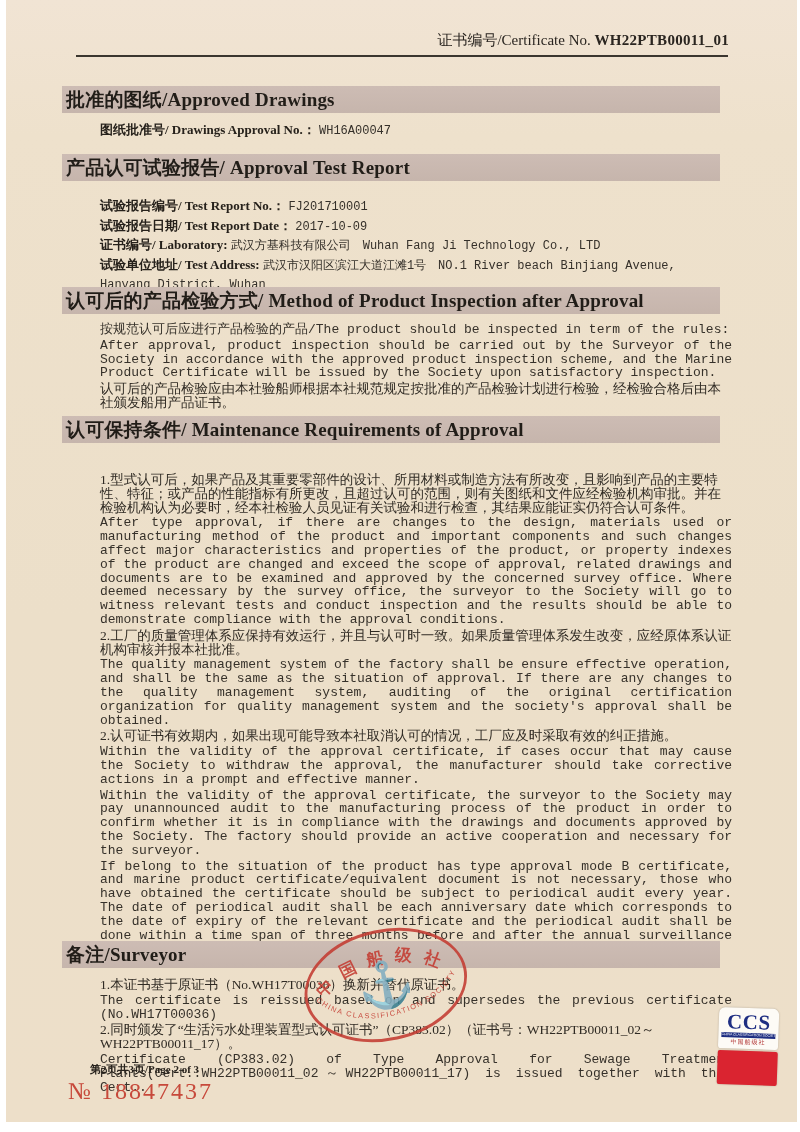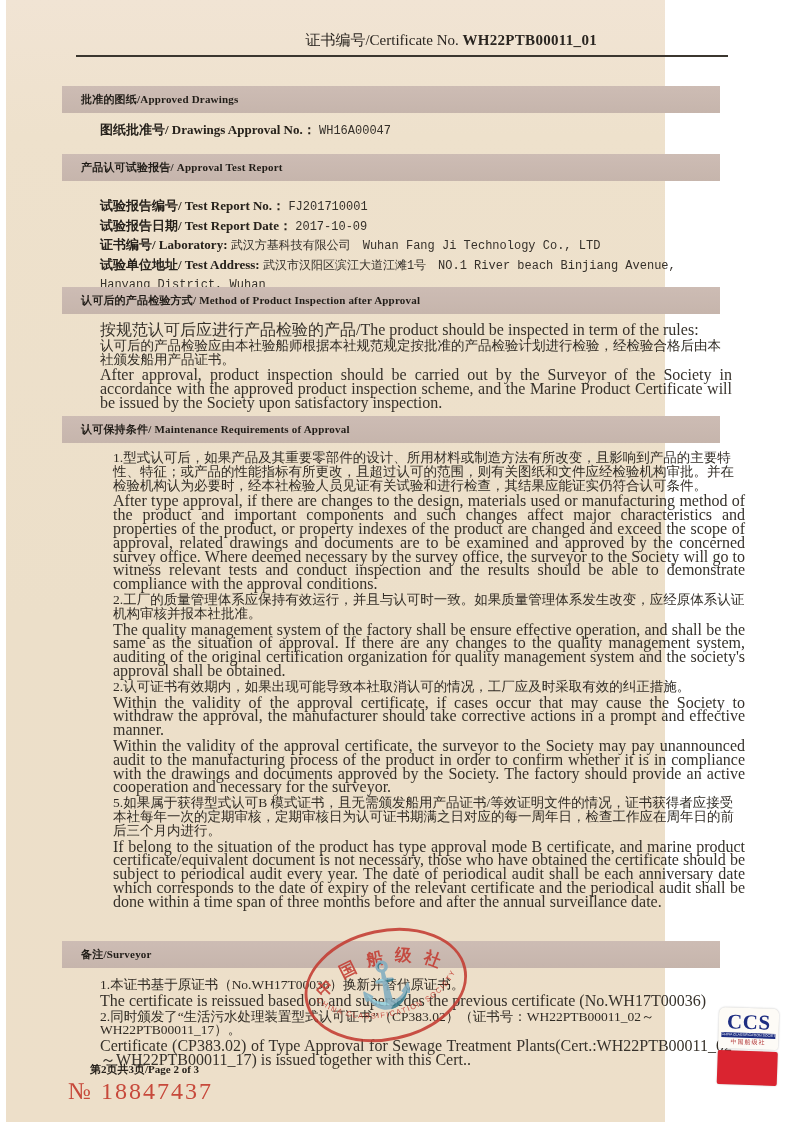--- a/index.html
+++ b/index.html
@@ -1,48 +1,48 @@
 <!DOCTYPE html>
 <html><head>
 <meta charset="utf-8">
 <style>
   * { margin:0; padding:0; box-sizing:border-box; }
   html,body { width:800px; height:1132px; background:#ffffff; overflow:hidden; }
   .page {
-    position:absolute; left:6px; top:0; width:659px; height:1122px;
+    position:absolute; left:6px; top:0; width:791px; height:1122px;
     background:linear-gradient(180deg,#f1e4d4 0%, #eee1cc 12%, #ecdfc9 55%, #eddfc9 100%);
     font-family:"Liberation Serif", serif; color:#2c2822;
   }
   
   .header-no { position:absolute; top:31px; right:68px; font-size:15px; color:#2a2520; white-space:nowrap; }
   .header-no b { font-weight:bold; letter-spacing:0.3px; }
   .header-rule { position:absolute; top:55px; left:70px; width:652px; height:2px; background:#3b362f; }
   
   .band {
     position:absolute; left:56px; width:658px; height:27px;
     background:linear-gradient(180deg,#cdbcb4,#c6b5ac);
-    font-size:11px; font-weight:bold; color:#211d18;
-    line-height:27px; padding-left:19px; letter-spacing:0.2px; white-space:nowrap;
+    font-size:19px; font-weight:bold; color:#211d18;
+    line-height:27px; padding-left:4px; letter-spacing:0.2px; white-space:nowrap;
   }
   .band1 { top:86px; } .band2 { top:154px; } .band3 { top:287px; }
   .band4 { top:416px; } .band5 { top:941px; }
   
   .drawings-line { position:absolute; top:121px; left:94px; font-size:13px; }
   .flabel { font-weight:bold; color:#26211b; }
   .fvalue { font-family:"Liberation Mono", monospace; font-size:12px; color:#35302a; }
   .fields { position:absolute; top:197px; left:94px; width:632px; }
   .fields p { font-size:13px; line-height:17.5px; }
   
   .paras { position:absolute; left:94px; width:632px; }
   .method-paras { top:323px; }
-  .maint-paras { top:451px;margin-left:13px; }
+  .maint-paras { top:473px; }
   .remarks-paras { top:978px; }
   .para { line-height:13.8px; margin-bottom:2px; color:#36312a; }
   .para.cn { font-size:13.5px; color:#302b24; }
-  .para.mix, .para.en { font-family:Liberation Serif, serif; font-size:16px; text-align:justify; }
+  .para.mix, .para.en { font-family:Liberation Mono, monospace; font-size:13px; text-align:justify; }
   .para.mix { text-align:left; }
   .para.cn { font-family:"Liberation Serif", serif; }
   
   .page-num { position:absolute; top:1062px; left:84px; font-size:11px; font-weight:bold; color:#27221c; }
   .serial { position:absolute; top:1078px; left:62px; font-size:24px; color:#c7493b; letter-spacing:2px; white-space:nowrap; }
   
   .stamp { position:absolute; left:290px; top:922px; width:180px; height:128px; transform:rotate(-12deg); opacity:0.88; }
   
   .ccs-sticker { position:absolute; left:712px; top:1008px; width:60px; transform:rotate(2deg); }
   .ccs-card { background:#fdfbf6; border-radius:6px 6px 3px 3px; padding:4px 3px 3px 3px; box-shadow:0 0 2px rgba(0,0,0,0.25); }
@@ -72,44 +72,43 @@
       <p><span class="flabel">证书编号/ Laboratory: </span><span class="fvalue">武汉方基科技有限公司　Wuhan Fang Ji Technology Co., LTD</span></p>
 
       <p><span class="flabel">试验单位地址/ Test Address: </span><span class="fvalue">武汉市汉阳区滨江大道江滩1号　NO.1 River beach Binjiang Avenue, Hanyang District, Wuhan</span></p>
     </div>
 
   <div class="band band3">认可后的产品检验方式/ Method of Product Inspection after Approval</div>
   <div class="paras method-paras">
 
       <p class="para mix">按规范认可后应进行产品检验的产品/The product should be inspected in term of the rules:</p>
 
+      <p class="para en">After approval, product inspection should be carried out by the Surveyor of the Society in accordance with the approved product inspection scheme, and the Marine Product Certificate will be issued by the Society upon satisfactory inspection.</p>
+
       <p class="para cn">认可后的产品检验应由本社验船师根据本社规范规定按批准的产品检验计划进行检验，经检验合格后由本社颁发船用产品证书。</p>
-
-      <p class="para en">After approval, product inspection should be carried out by the Surveyor of the Society in accordance with the approved product inspection scheme, and the Marine Product Certificate will be issued by the Society upon satisfactory inspection.</p>
     </div>
 
   <div class="band band4">认可保持条件/ Maintenance Requirements of Approval</div>
   <div class="paras maint-paras">
 
       <p class="para cn">1.型式认可后，如果产品及其重要零部件的设计、所用材料或制造方法有所改变，且影响到产品的主要特性、特征；或产品的性能指标有所更改，且超过认可的范围，则有关图纸和文件应经检验机构审批。并在检验机构认为必要时，经本社检验人员见证有关试验和进行检查，其结果应能证实仍符合认可条件。</p>
 
       <p class="para en">After type approval, if there are changes to the design, materials used or manufacturing method of the product and important components and such changes affect major characteristics and properties of the product, or property indexes of the product are changed and exceed the scope of approval, related drawings and documents are to be examined and approved by the concerned survey office. Where deemed necessary by the survey office, the surveyor to the Society will go to witness relevant tests and conduct inspection and the results should be able to demonstrate compliance with the approval conditions.</p>
 
       <p class="para cn">2.工厂的质量管理体系应保持有效运行，并且与认可时一致。如果质量管理体系发生改变，应经原体系认证机构审核并报本社批准。</p>
 
       <p class="para en">The quality management system of the factory shall be ensure effective operation, and shall be the same as the situation of approval. If there are any changes to the quality management system, auditing of the original certification organization for quality management system and the society's approval shall be obtained.</p>
 
       <p class="para cn">2.认可证书有效期内，如果出现可能导致本社取消认可的情况，工厂应及时采取有效的纠正措施。</p>
 
       <p class="para en">Within the validity of the approval certificate, if cases occur that may cause the Society to withdraw the approval, the manufacturer should take corrective actions in a prompt and effective manner.</p>
 
 
       <p class="para en">Within the validity of the approval certificate, the surveyor to the Society may pay unannounced audit to the manufacturing process of the product in order to confirm whether it is in compliance with the drawings and documents approved by the Society. The factory should provide an active cooperation and necessary for the surveyor.</p>
 
-      <p class="para cn">5.如果属于获得型式认可B 模式证书，且无需颁发船用产品证书/等效证明文件的情况，证书获得者应接受本社每年一次的定期审核，定期审核日为认可证书期满之日对应的每一周年日，检查工作应在周年日的前后三个月内进行。</p>
 
       <p class="para en">If belong to the situation of the product has type approval mode B certificate, and marine product certificate/equivalent document is not necessary, those who have obtained the certificate should be subject to periodical audit every year. The date of periodical audit shall be each anniversary date which corresponds to the date of expiry of the relevant certificate and the periodical audit shall be done within a time span of three months before and after the annual surveillance date.</p>
     </div>
 
   <div class="band band5">备注/Surveyor</div>
   <div class="paras remarks-paras">
 
       <p class="para cn">1.本证书基于原证书（No.WH17T00036）换新并替代原证书。</p>
 
       <p class="para en">The certificate is reissued based on and supersedes the previous certificate (No.WH17T00036)</p>

